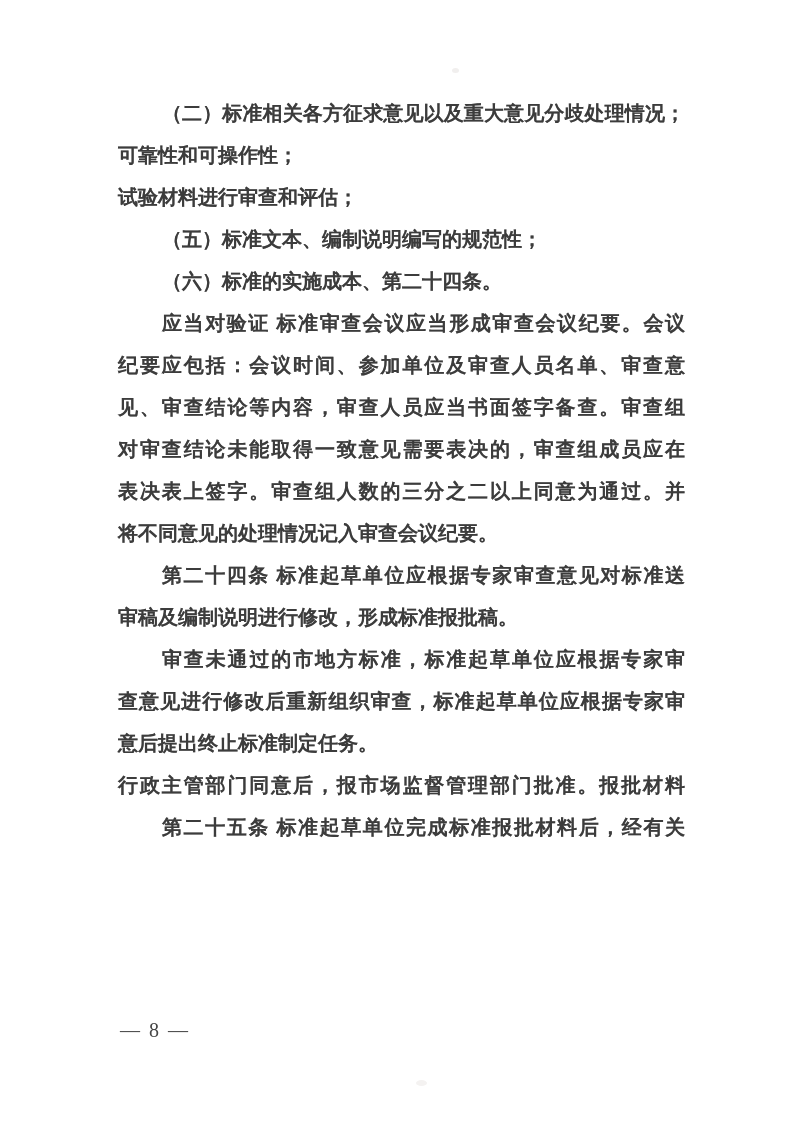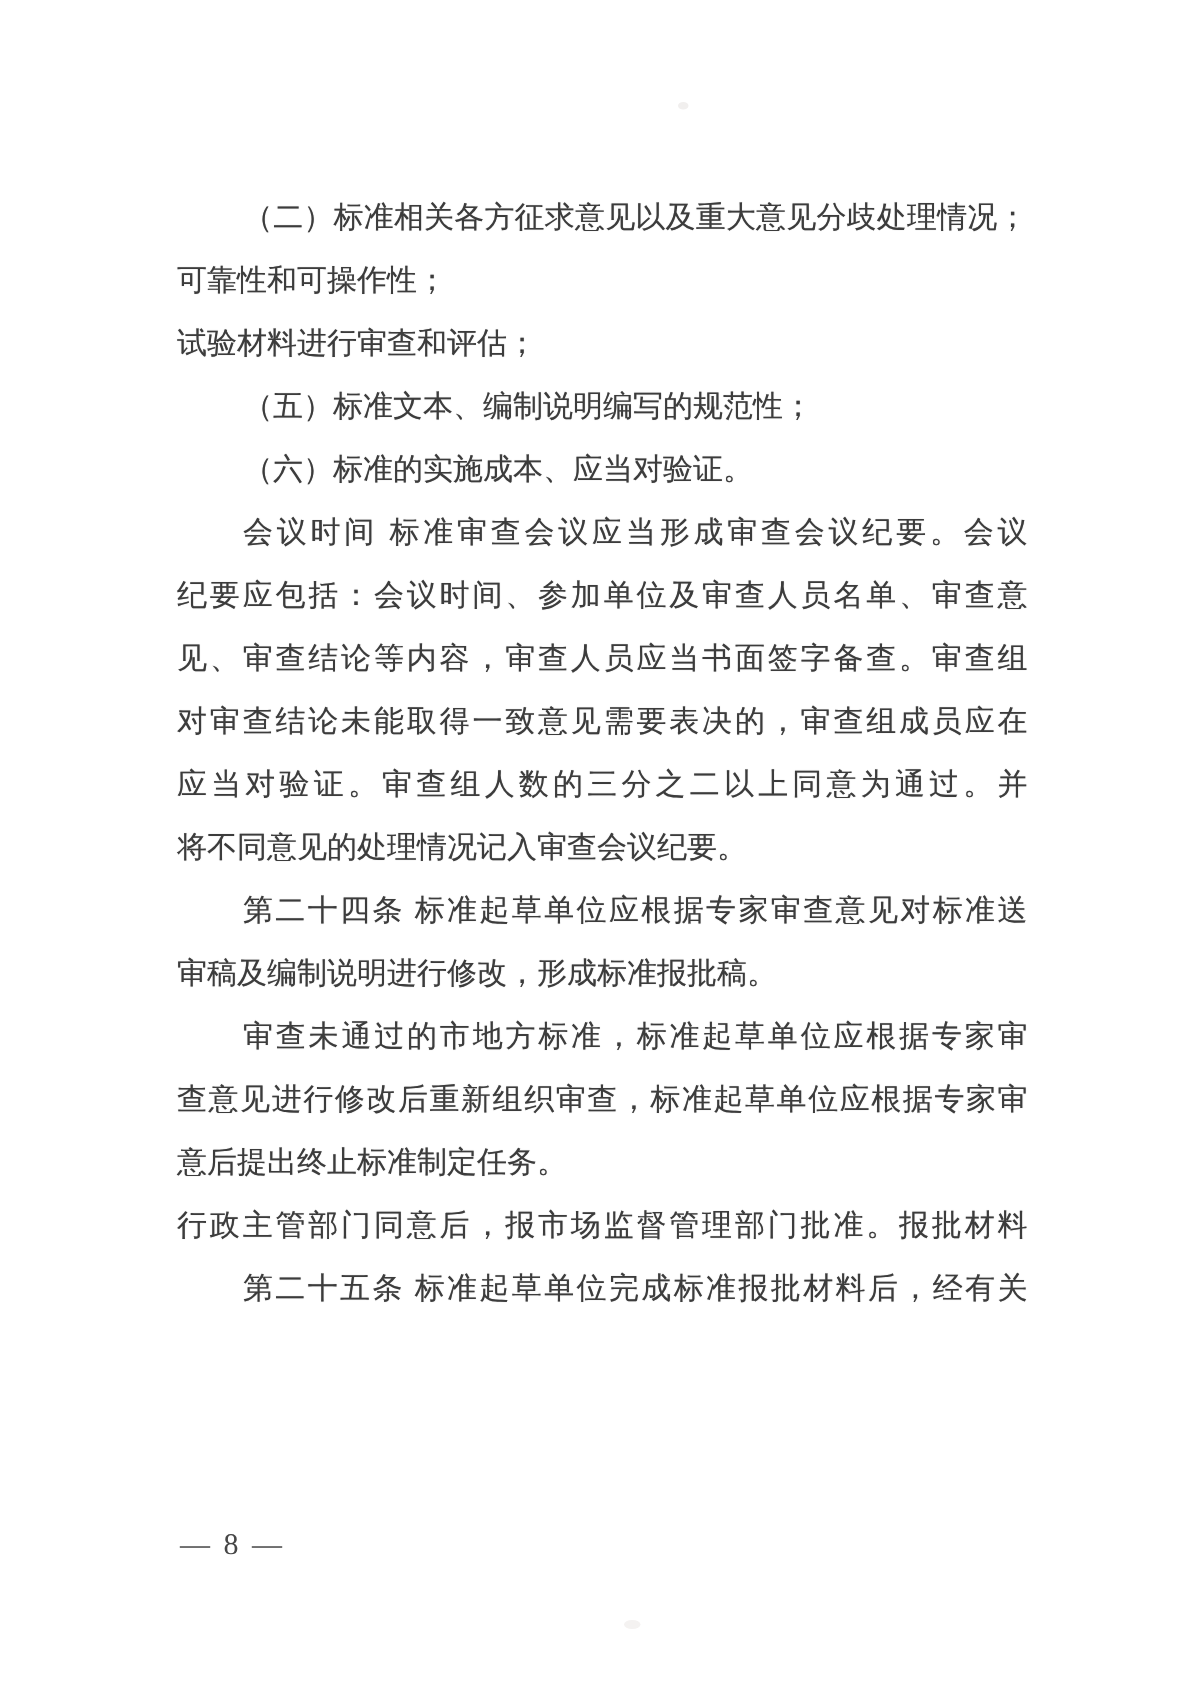--- a/index.html
+++ b/index.html
@@ -12,22 +12,23 @@
     width: 793px;
     height: 1121px;
     background: #ffffff;
     overflow: hidden;
     font-family: "Liberation Serif", "DejaVu Serif", serif;
     color: #3c3c3c;
   }
   .content {
     position: absolute;
     left: 118px;
-    top: 124px;
+    top: 92px;
     width: 567px;
+    font-weight: bold;
   }
   .ln {
     font-size: 20px;
     line-height: 42px;
     height: 42px;
     white-space: nowrap;
     text-shadow: 0 0 0.5px rgba(70,70,70,0.55);
   }
   .ln.indent {
     text-indent: 44px;
@@ -65,26 +66,26 @@
 </head>
 <body>
 
 <div class="page">
 
   <div class="content">
     <div class="ln indent just">（二）标准相关各方征求意见以及重大意见分歧处理情况；</div>
     <div class="ln">可靠性和可操作性；</div>
     <div class="ln">试验材料进行审查和评估；</div>
     <div class="ln indent">（五）标准文本、编制说明编写的规范性；</div>
-    <div class="ln indent">（六）标准的实施成本、应当对验证。</div>
-    <div class="ln indent just">会议时间 标准审查会议应当形成审查会议纪要。会议</div>
+    <div class="ln indent">（六）标准的实施成本、第二十四条。</div>
+    <div class="ln indent just">应当对验证 标准审查会议应当形成审查会议纪要。会议</div>
     <div class="ln just">纪要应包括：会议时间、参加单位及审查人员名单、审查意</div>
     <div class="ln just">见、审查结论等内容，审查人员应当书面签字备查。审查组</div>
     <div class="ln just">对审查结论未能取得一致意见需要表决的，审查组成员应在</div>
-    <div class="ln just">应当对验证。审查组人数的三分之二以上同意为通过。并</div>
+    <div class="ln just">表决表上签字。审查组人数的三分之二以上同意为通过。并</div>
     <div class="ln">将不同意见的处理情况记入审查会议纪要。</div>
     <div class="ln indent just">第二十四条 标准起草单位应根据专家审查意见对标准送</div>
     <div class="ln">审稿及编制说明进行修改，形成标准报批稿。</div>
     <div class="ln indent just">审查未通过的市地方标准，标准起草单位应根据专家审</div>
     <div class="ln just">查意见进行修改后重新组织审查，标准起草单位应根据专家审</div>
     <div class="ln">意后提出终止标准制定任务。</div>
     <div class="ln just">行政主管部门同意后，报市场监督管理部门批准。报批材料</div>
     <div class="ln indent just">第二十五条 标准起草单位完成标准报批材料后，经有关</div>
   </div>
 

